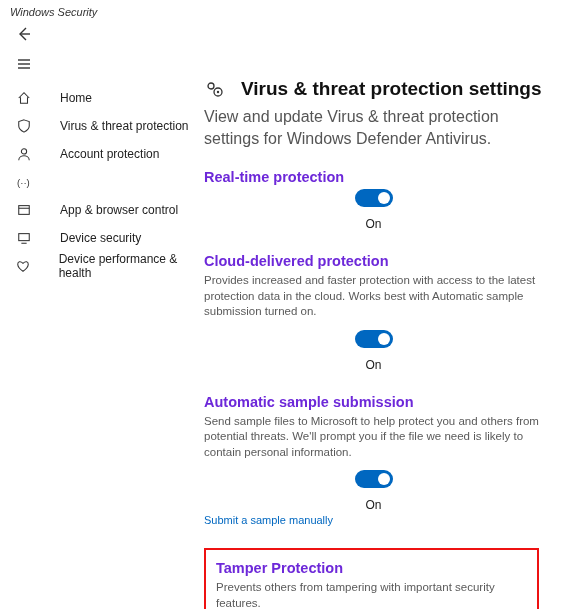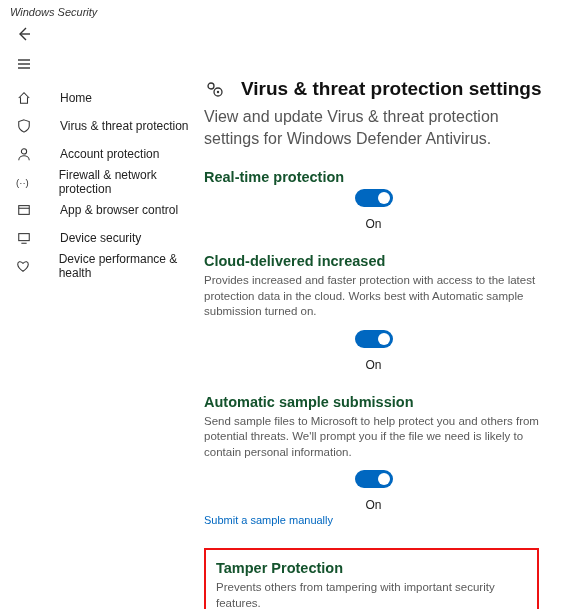--- a/index.html
+++ b/index.html
@@ -70,21 +70,21 @@
     color: #555;
     line-height: 1.35;
     margin-bottom: 20px;
   }
   .section {
     margin-bottom: 22px;
   }
   .sec-title {
     font-size: 14.5px;
     font-weight: 600;
-    color: #14532d;
+    color: #6d28d9;
     margin-bottom: 4px;
   }
   .sec-desc {
     font-size: 11.5px;
     color: #5a5a5a;
     line-height: 1.35;
     margin-bottom: 10px;
   }
   .toggle-row {
     display: flex;
@@ -175,21 +175,20 @@
       </span>
       <span>Account protection</span>
     </div>
 
     <div class="nav-item">
       <span class="nav-ico">
         <svg width="14" height="14" viewBox="0 0 16 16">
             <text x="0" y="12" font-size="11" fill="#333">(··)</text>
           </svg>
       </span>
-      <span>Firewall &amp; network protection</span>
     </div>
 
     <div class="nav-item">
       <span class="nav-ico">
         <svg width="14" height="14" viewBox="0 0 16 16">
             <rect x="2" y="3" width="12" height="10" stroke="#333" stroke-width="1.2" fill="none"></rect>
             <line x1="2" y1="6" x2="14" y2="6" stroke="#333" stroke-width="1.2"></line>
           </svg>
       </span>
       <span>App &amp; browser control</span>
@@ -235,21 +234,21 @@
       <div class="sec-title">Real-time protection</div>
       <div class="toggle-row">
         <div class="toggle">
             <div class="knob"></div>
           </div>
         <div class="toggle-label">On</div>
       </div>
     </div>
 
     <div class="section">
-      <div class="sec-title">Cloud-delivered increased</div>
+      <div class="sec-title">Cloud-delivered protection</div>
       <div class="sec-desc">Provides increased and faster protection with access to the latest protection data in the cloud.  Works best with Automatic sample submission turned on.</div>
       <div class="toggle-row">
         <div class="toggle">
             <div class="knob"></div>
           </div>
         <div class="toggle-label">On</div>
       </div>
     </div>
 
     <div class="section">

